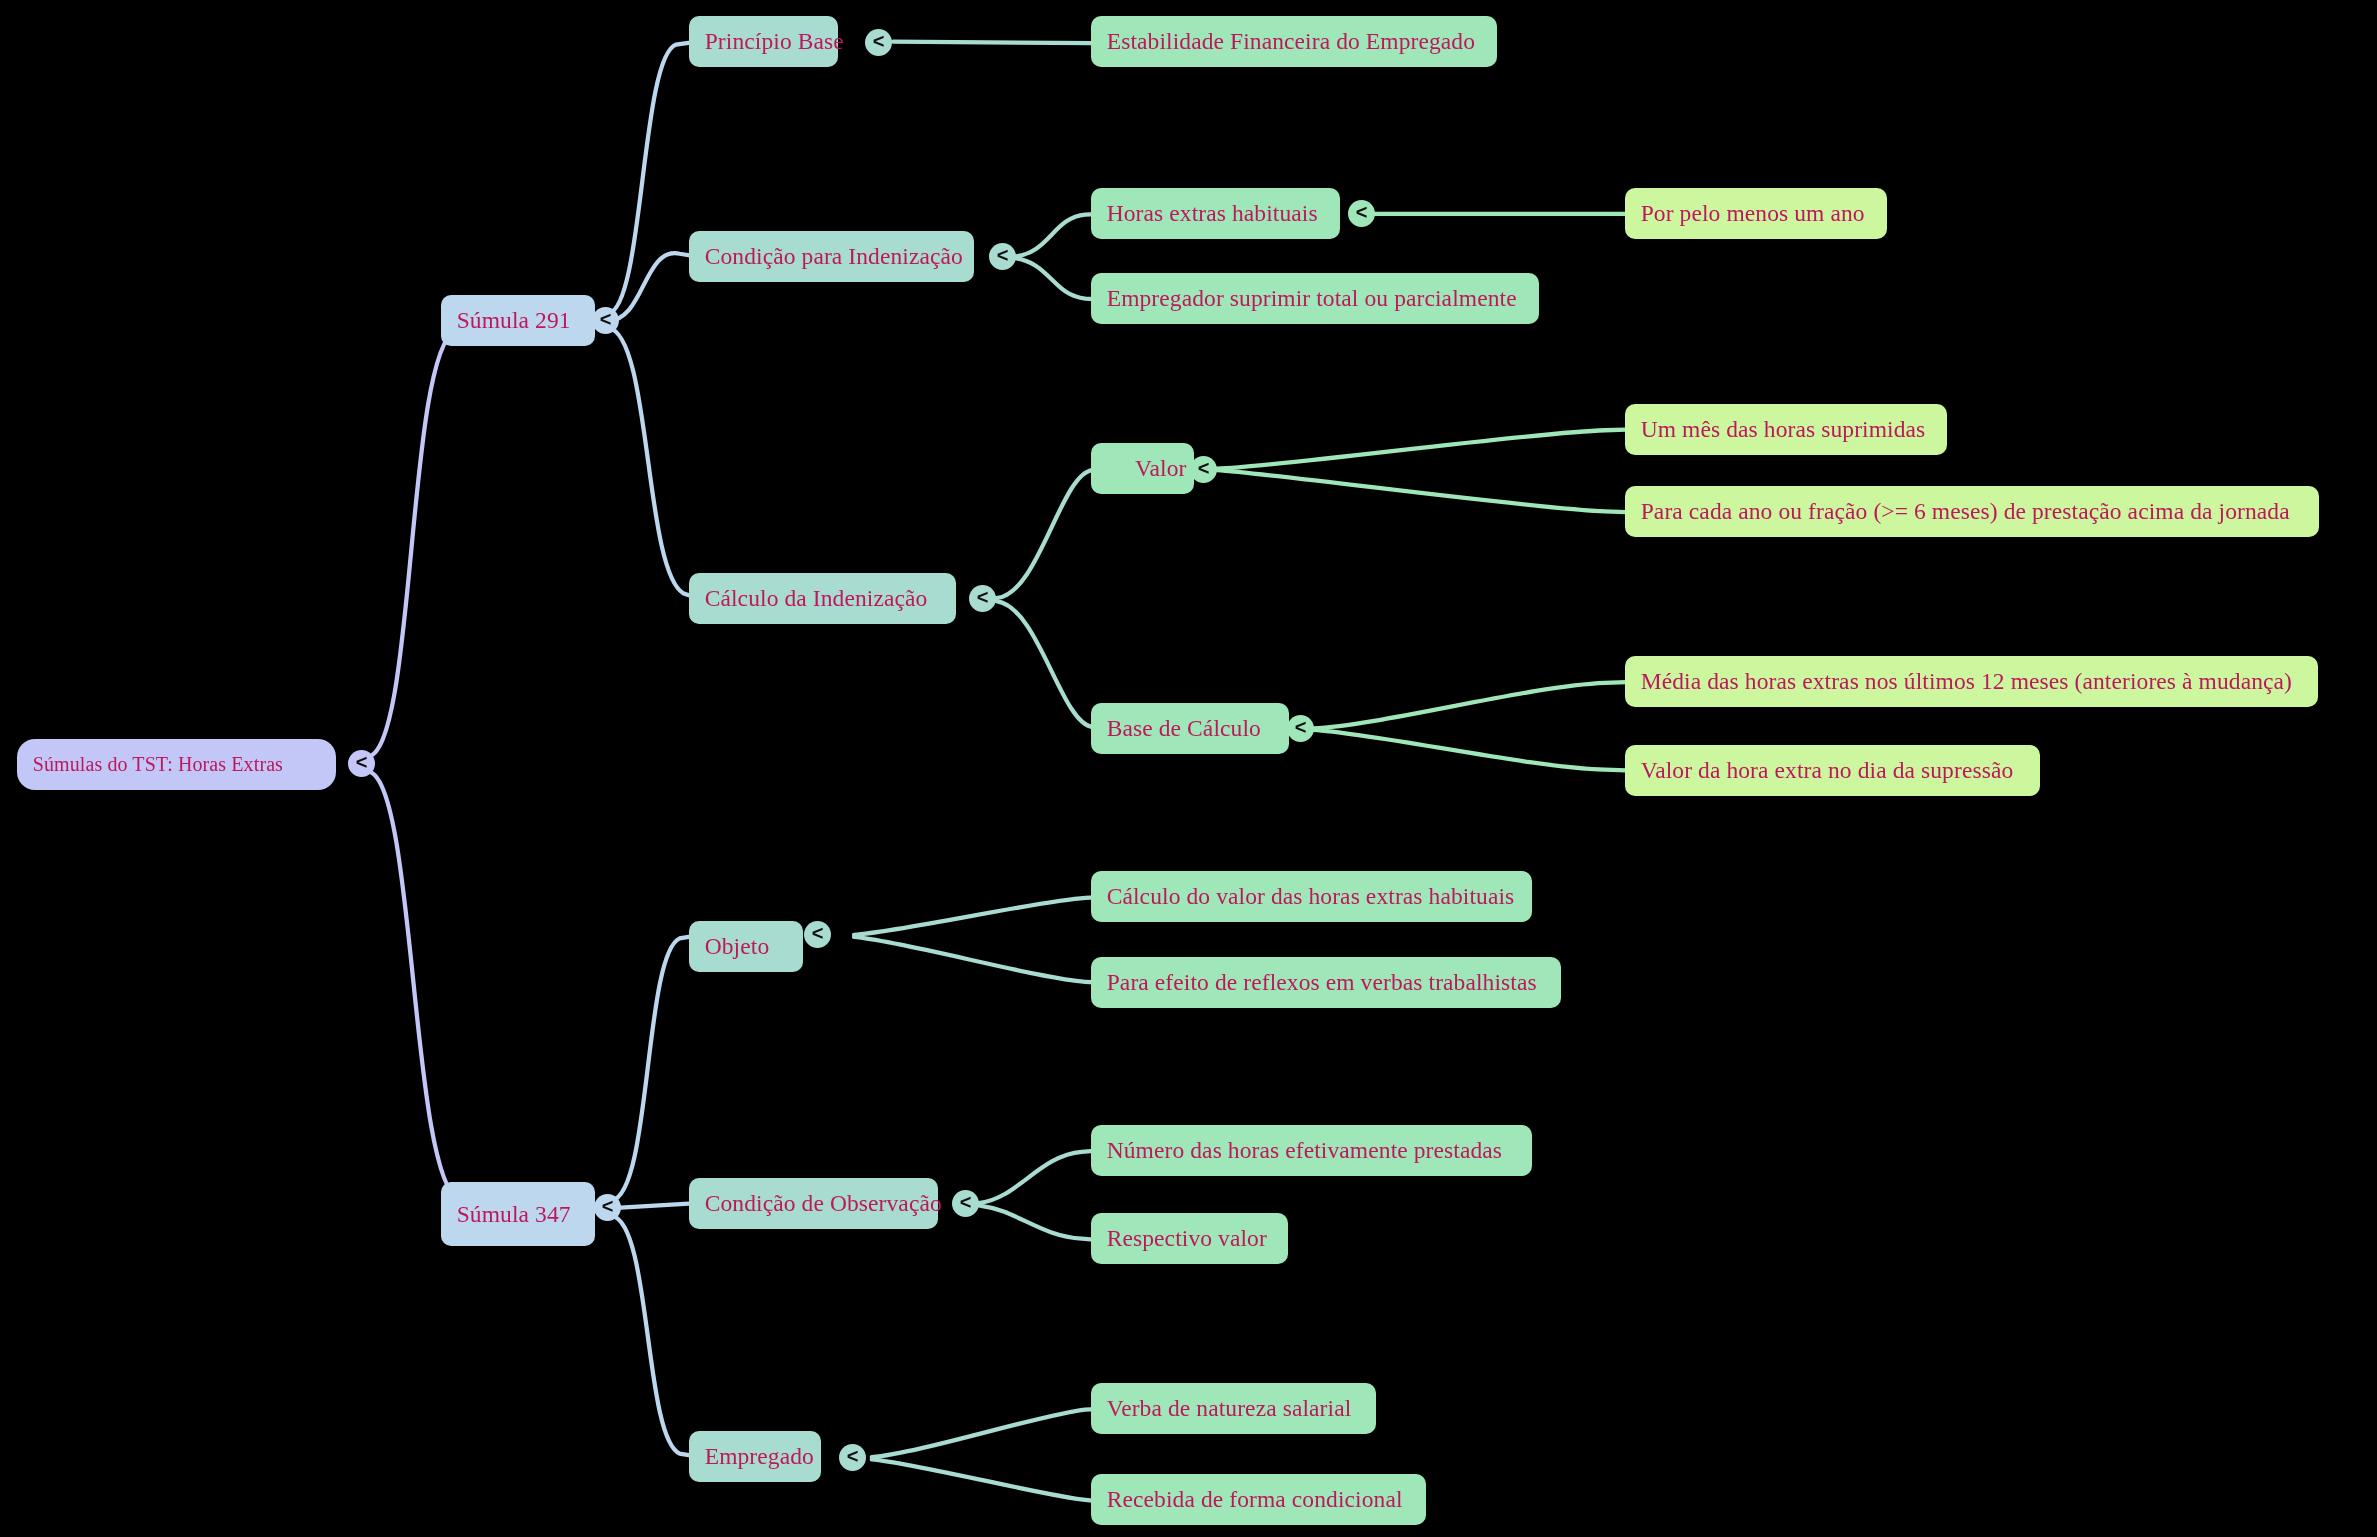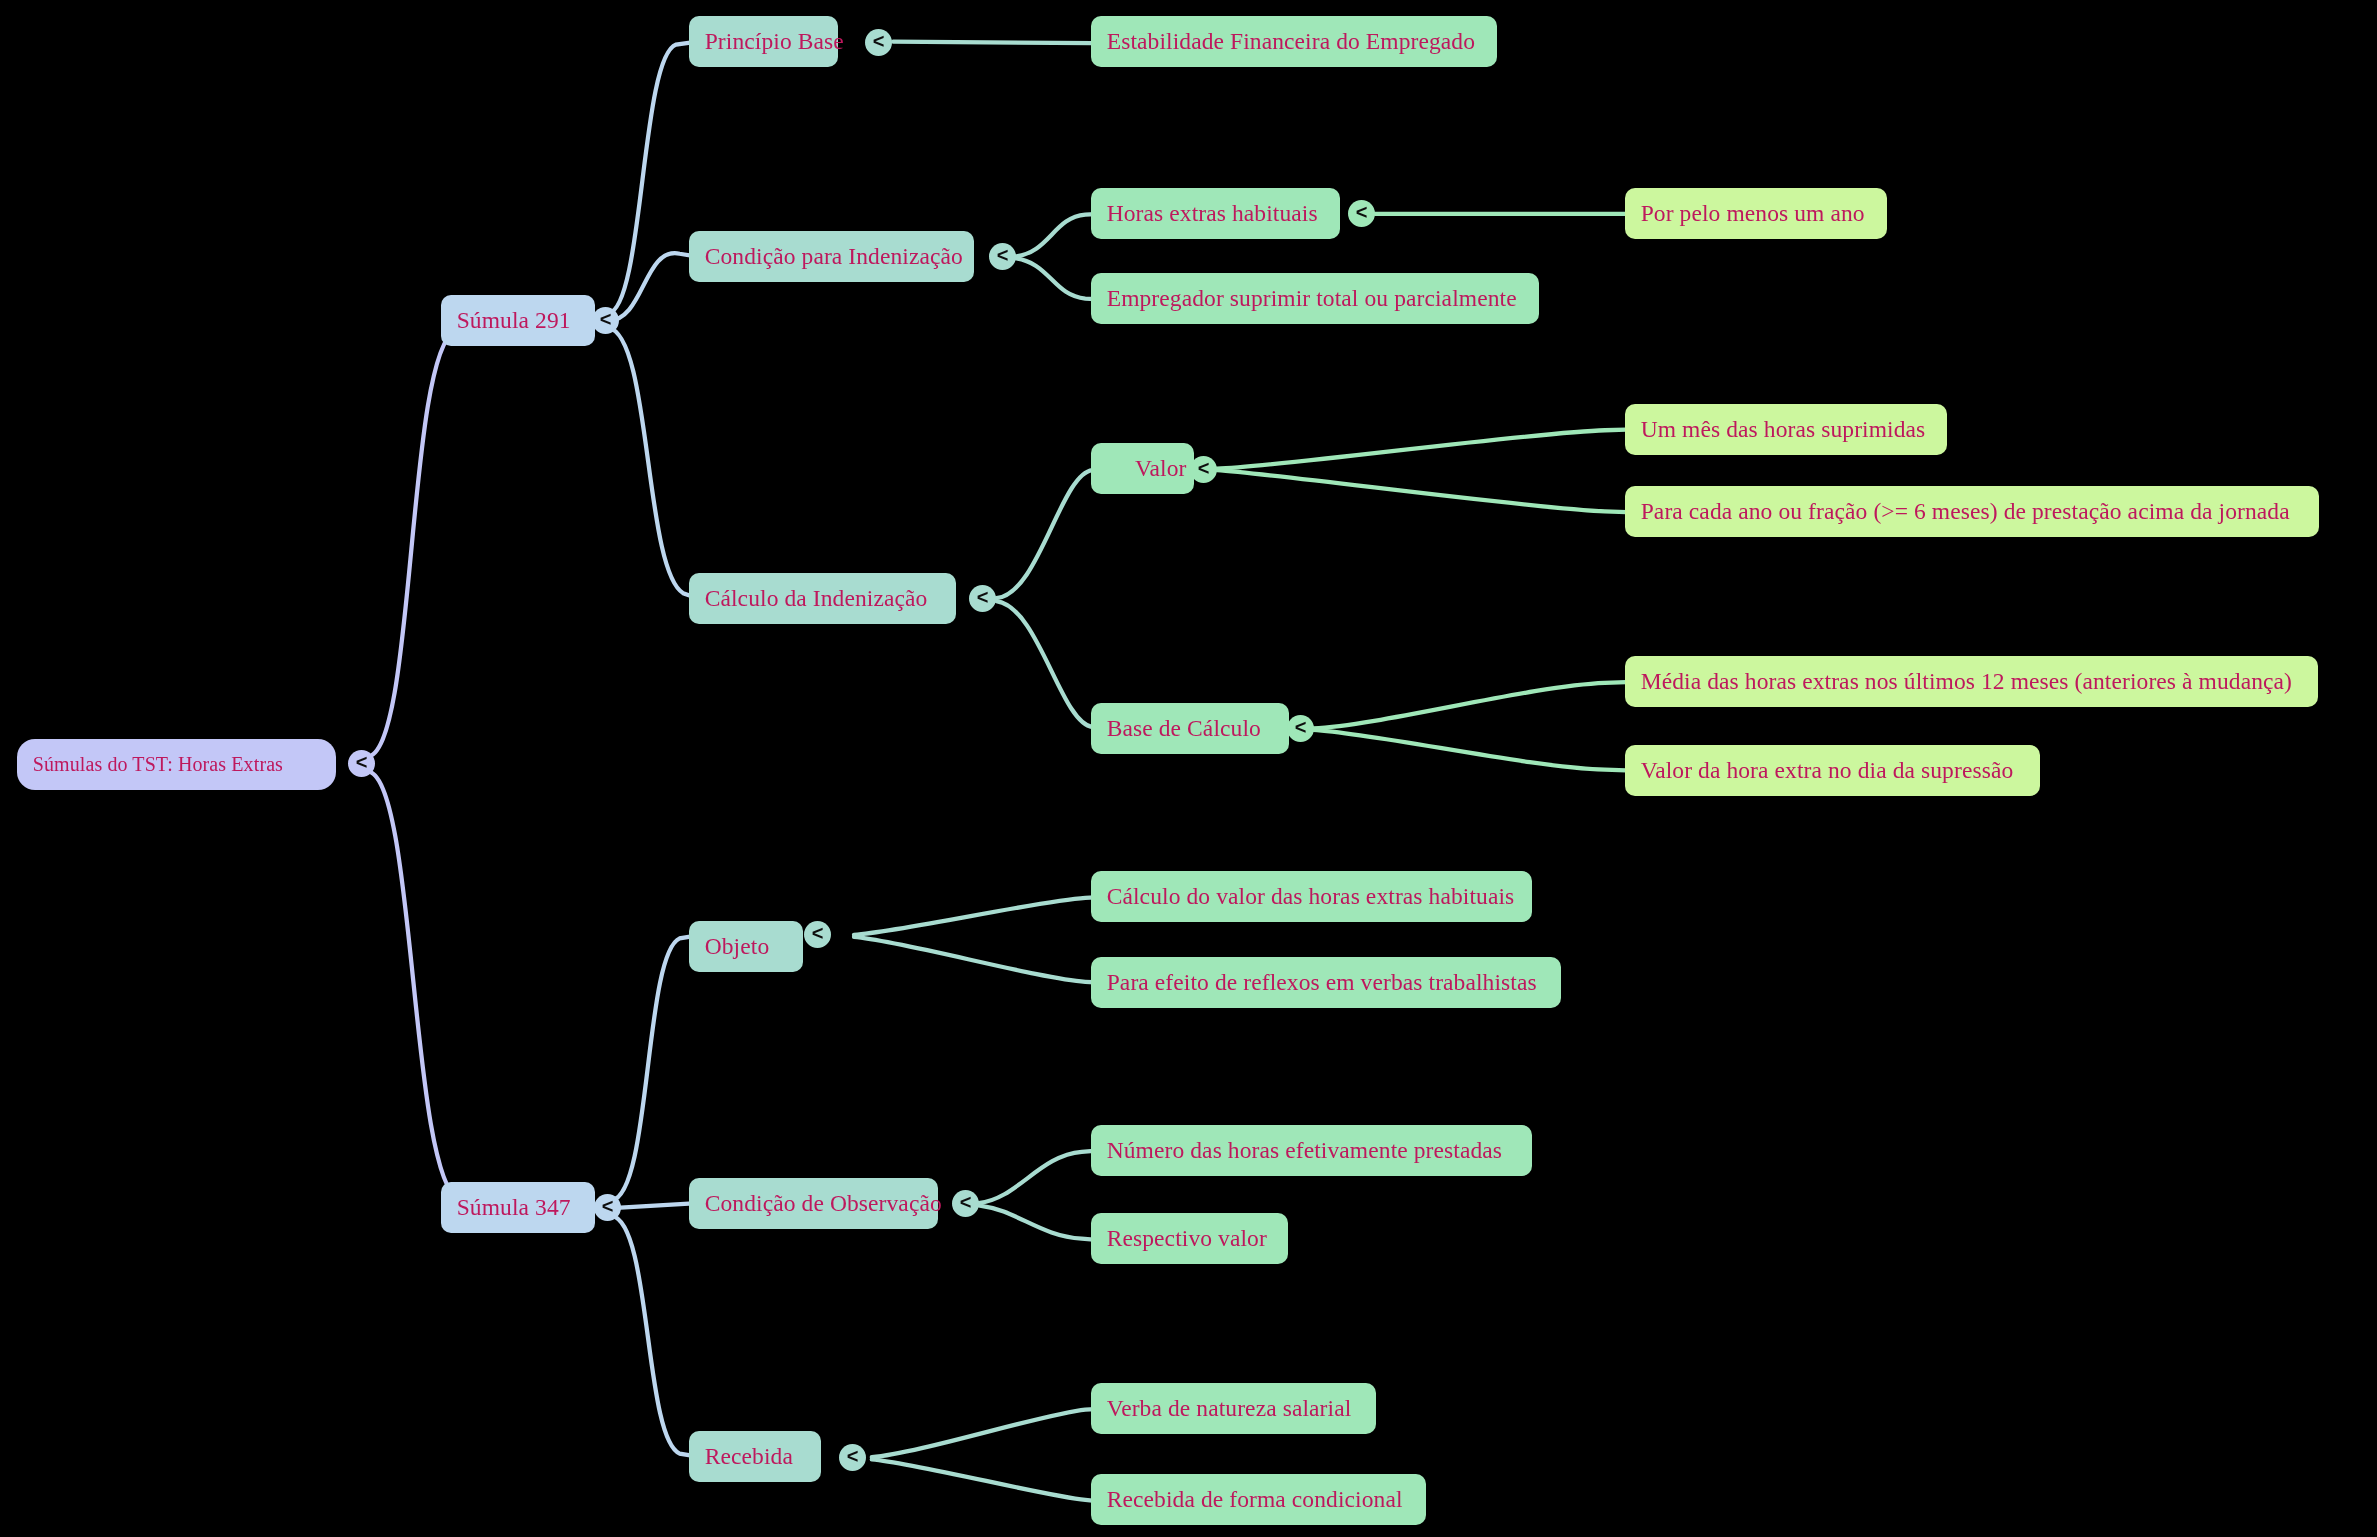--- a/index.html
+++ b/index.html
@@ -138,21 +138,21 @@
   <div class="node lvl1" style="left:17px; top:739px; width:319px; height:51px;">
     <span>Súmulas do TST: Horas Extras</span>
   </div>
   <div class="collapse c1" style="left:348px; top:750px;">&lt;</div>
 
   <div class="node lvl2" style="left:441px; top:295px; width:154px; height:51px;">
     <span>Súmula 291</span>
   </div>
   <div class="collapse c2" style="left:592px; top:307px;">&lt;</div>
 
-  <div class="node lvl2" style="left:441px; top:1182px; width:154px; height:51px;">
+  <div class="node lvl2" style="left:441px; top:1182px; width:154px; height:64px;">
     <span>Súmula 347</span>
   </div>
   <div class="collapse c2" style="left:594px; top:1194px;">&lt;</div>
 
   <div class="node lvl3" style="left:689px; top:15.7px; width:149px; height:51px;">
     <span>Princípio Base</span>
   </div>
   <div class="collapse c3" style="left:865px; top:28.5px;">&lt;</div>
 
   <div class="node lvl3" style="left:689px; top:231px; width:285px; height:51px;">
@@ -169,21 +169,21 @@
     <span>Objeto</span>
   </div>
   <div class="collapse c3" style="left:804px; top:921px;">&lt;</div>
 
   <div class="node lvl3" style="left:689px; top:1178px; width:249px; height:51px;">
     <span>Condição de Observação</span>
   </div>
   <div class="collapse c3" style="left:952px; top:1190px;">&lt;</div>
 
   <div class="node lvl3" style="left:689px; top:1431px; width:132px; height:51px;">
-    <span>Recebida</span>
+    <span>Empregado</span>
   </div>
   <div class="collapse c3" style="left:839px; top:1444px;">&lt;</div>
 
   <div class="node lvl4" style="left:1091px; top:16.4px; width:406px; height:51px;">
     <span>Estabilidade Financeira do Empregado</span>
   </div>
 
   <div class="node lvl4" style="left:1091px; top:188px; width:249px; height:51px;">
     <span>Horas extras habituais</span>
   </div>

